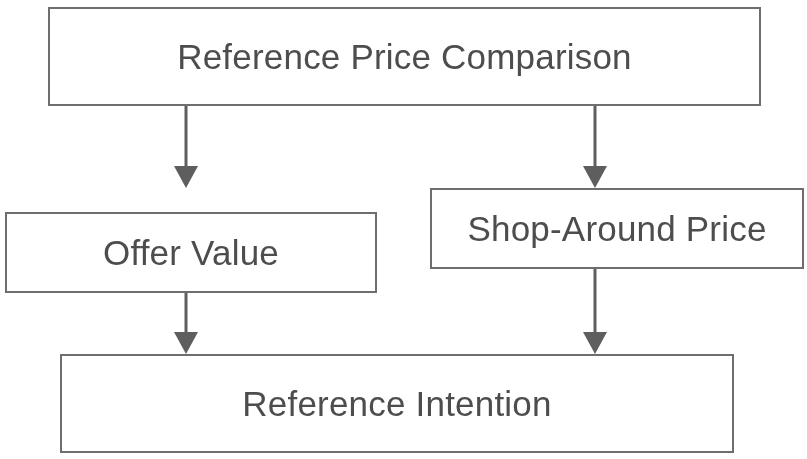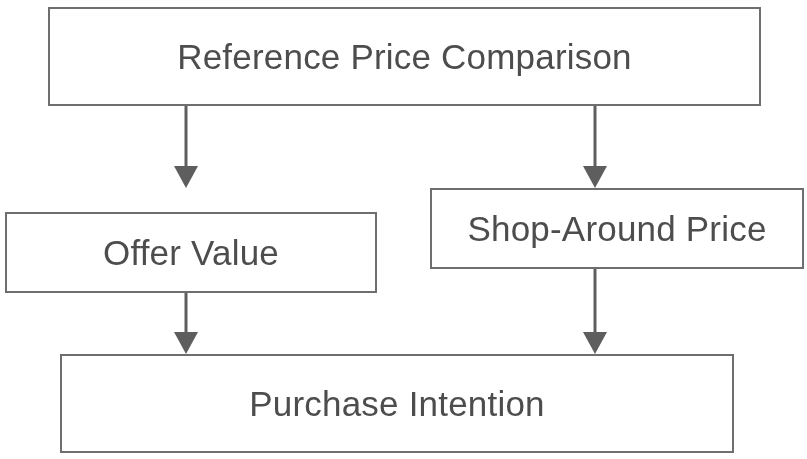--- a/index.html
+++ b/index.html
@@ -72,21 +72,21 @@
 
   <div class="node" id="node-offer-value">
     <span class="node-label">Offer Value</span>
   </div>
 
   <div class="node" id="node-shop-around-saving">
     <span class="node-label">Shop-Around Price</span>
   </div>
 
   <div class="node" id="node-purchase-intention">
-    <span class="node-label">Purchase Intention</span>
+    <span class="node-label">Reference Intention</span>
   </div>
 
   <div class="edge" style="left:0; top:0; width:807px; height:459px;">
     <svg width="807" height="459" viewBox="0 0 807 459">
       <line class="edge-line" x1="186" y1="106" x2="186" y2="172"></line>
       <polygon class="edge-head" points="186,188 174,166 198,166"></polygon>
     </svg>
   </div>
 
   <div class="edge" style="left:0; top:0; width:807px; height:459px;">

